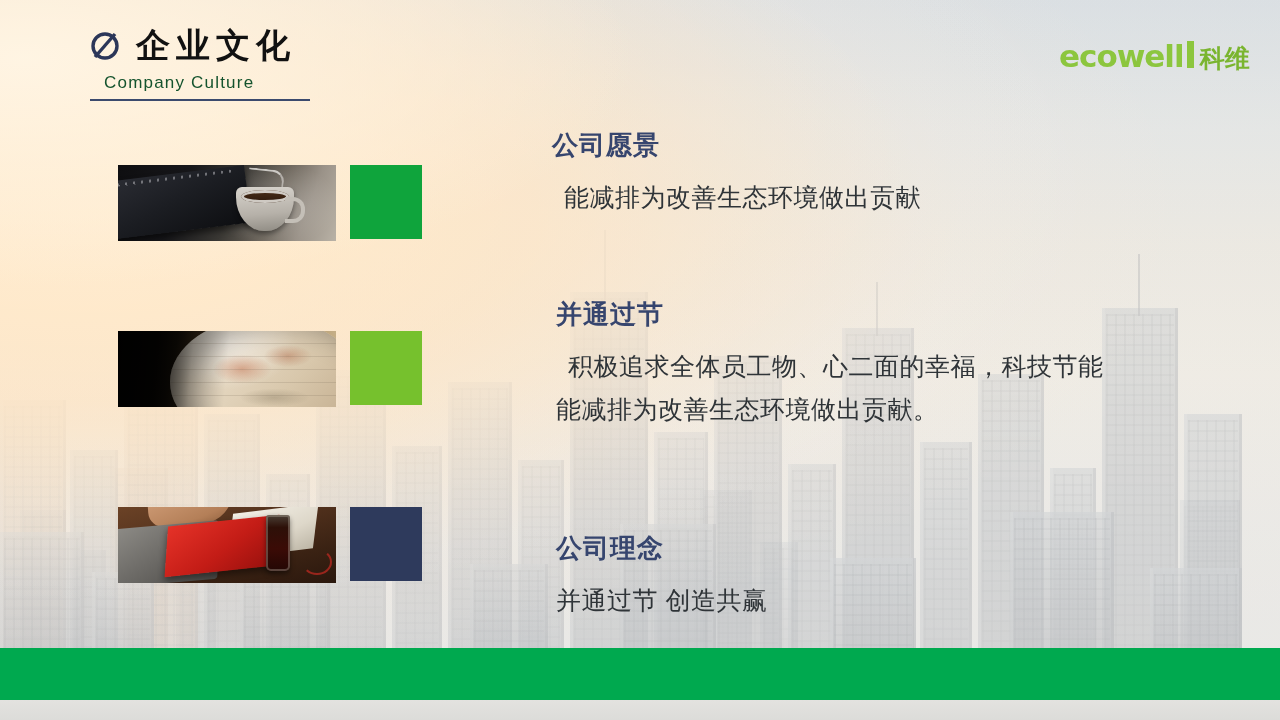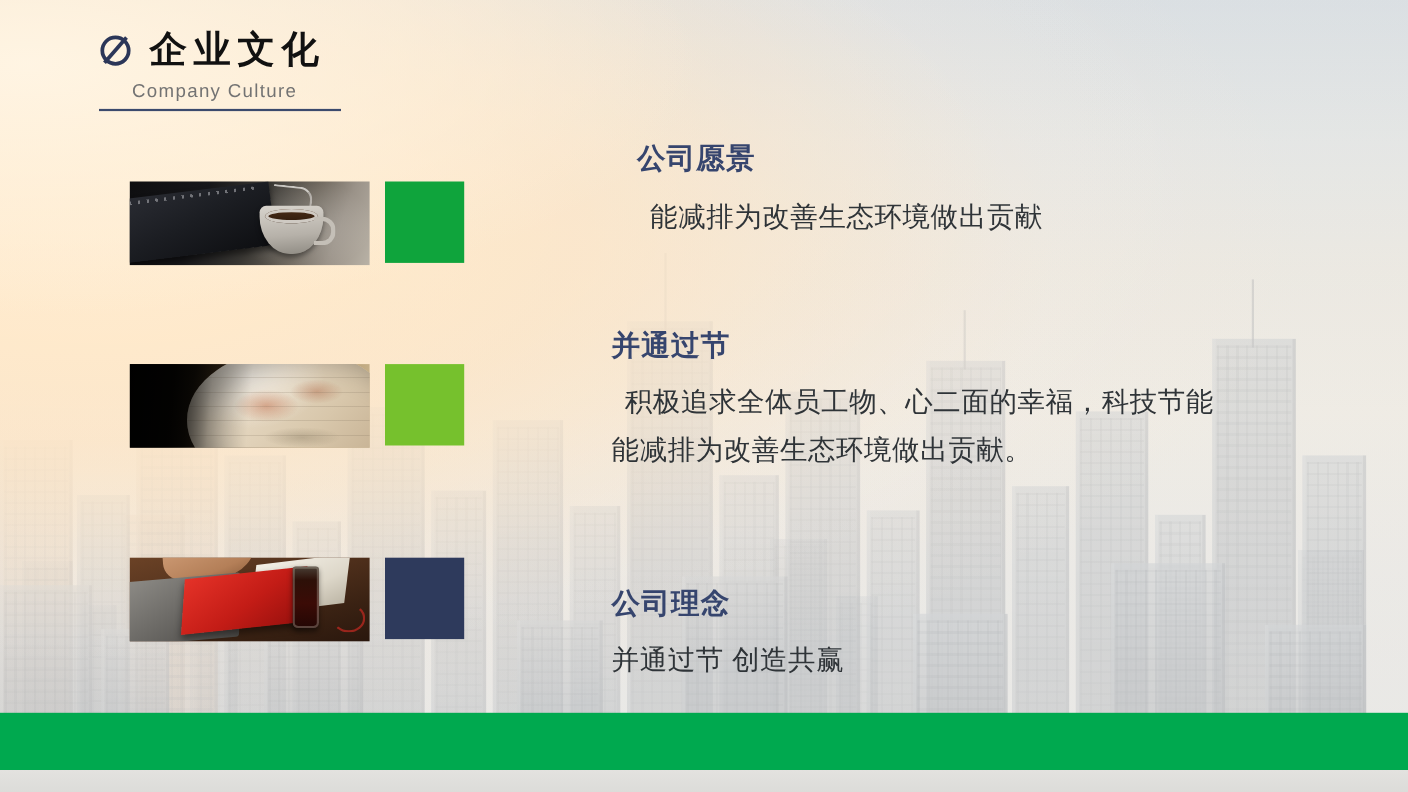--- a/index.html
+++ b/index.html
@@ -105,23 +105,23 @@
     font-size: 34px;
     font-weight: bold;
     color: #111111;
     letter-spacing: 6px;
     line-height: 1;
     white-space: nowrap;
     text-align: center;
   }
   .title-en {
     margin-top: 11px;
-    margin-left: 32px;
+    margin-left: 16px;
     font-size: 17px;
-    color: #737373;
+    color: #14532d;
     letter-spacing: 1.2px;
     white-space: nowrap;
   }
   .title-rule {
     margin-top: 6px;
     margin-left: 2px;
     width: 220px;
     height: 2px;
     background: #3b4a6d;
   }
@@ -377,31 +377,36 @@
       <svg class="title-icon" viewBox="0 0 34 34">
         <circle cx="17" cy="18" r="12" fill="none" stroke="#2b3658" stroke-width="3.4"></circle>
         <line x1="7" y1="29" x2="27" y2="6" stroke="#2b3658" stroke-width="3.4"></line>
       </svg>
       <div class="title-cn">企业文化</div>
     </div>
     <div class="title-en">Company  Culture</div>
     <div class="title-rule"></div>
   </div>
 
+  <div class="logo">
+    <span class="logo-eco">ecowell</span>
+    <span class="logo-bar"></span>
+    <span class="logo-cn">科维</span>
+  </div>
 
   <div class="media-row" style="left:118px; top:165px;">
     <div class="photo ph1">
       <div class="book"></div>
       <div class="spoon"></div>
       <div class="cup"></div>
     </div>
     <div class="swatch" style="background:#0fa43c;"></div>
   </div>
 
-  <div class="section" style="left:579px; top:132px;font-family:Liberation Serif, serif;">
+  <div class="section" style="left:552px; top:132px;">
     <div class="sec-head">公司愿景</div>
     <div class="sec-body indent">能减排为改善生态环境做出贡献</div>
   </div>
 
   <div class="media-row" style="left:118px; top:331px;">
     <div class="photo ph2">
       <div class="globe"></div>
       <div class="shade"></div>
     </div>
     <div class="swatch" style="background:#76c12d;"></div>

